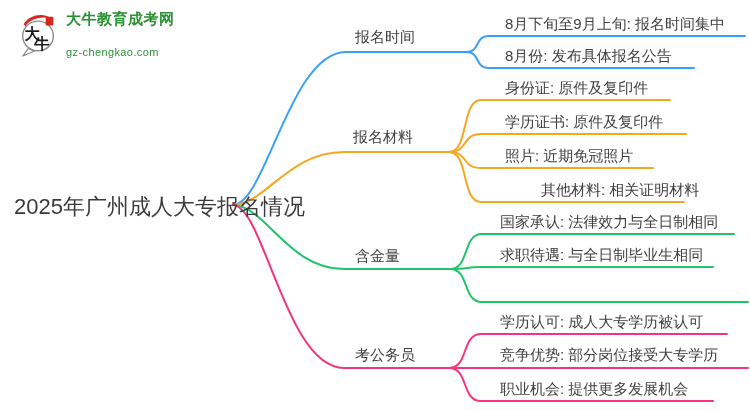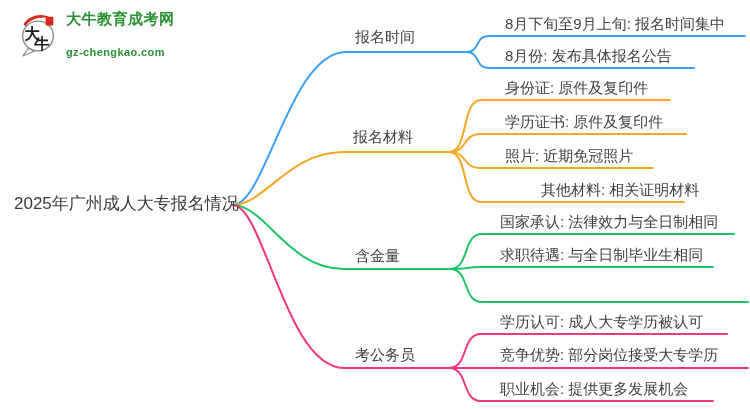--- a/index.html
+++ b/index.html
@@ -3,27 +3,27 @@
 <meta charset="utf-8">
 <style>
   html,body{margin:0;padding:0;background:#fff;}
   .stage{
     position:relative;width:750px;height:410px;background:#fff;overflow:hidden;
     font-family:"Liberation Sans","DejaVu Sans",sans-serif;
   }
   .lines{position:absolute;left:0;top:0;}
   .lines path{fill:none;stroke-width:2;stroke-linecap:round;stroke-linejoin:round;}
   .node{position:absolute;color:#3f3f3f;white-space:nowrap;line-height:1.2;}
-  .root-label{font-size:17px;color:#3a3a3a;}
+  .root-label{font-size:22px;color:#3a3a3a;}
   .branch-label{font-size:15px;}
   .leaf-label{font-size:15px;}
   .logo{position:absolute;left:16px;top:10px;display:flex;align-items:center;gap:6px;}
   .logo-text{display:flex;flex-direction:column;justify-content:center;gap:16px;}
   .logo-title{font-size:15px;font-weight:bold;letter-spacing:0.5px;}
-  .logo-domain{font-size:11px;font-weight:bold;letter-spacing:0.4px;margin-top:1px;}
+  .logo-domain{font-size:11px;font-weight:normal;letter-spacing:0.4px;margin-top:1px;}
 </style>
 </head>
 <body>
 
 <div class="stage">
 
   <svg class="lines" width="750" height="410" viewBox="0 0 750 410">
 
     <path d="M233,205 C266,204 290,52 346,52 L466,52" stroke="#3aa0f6"></path>
     <path d="M466,52 C481,52 474,36 489,36 L745,36" stroke="#3aa0f6"></path>

